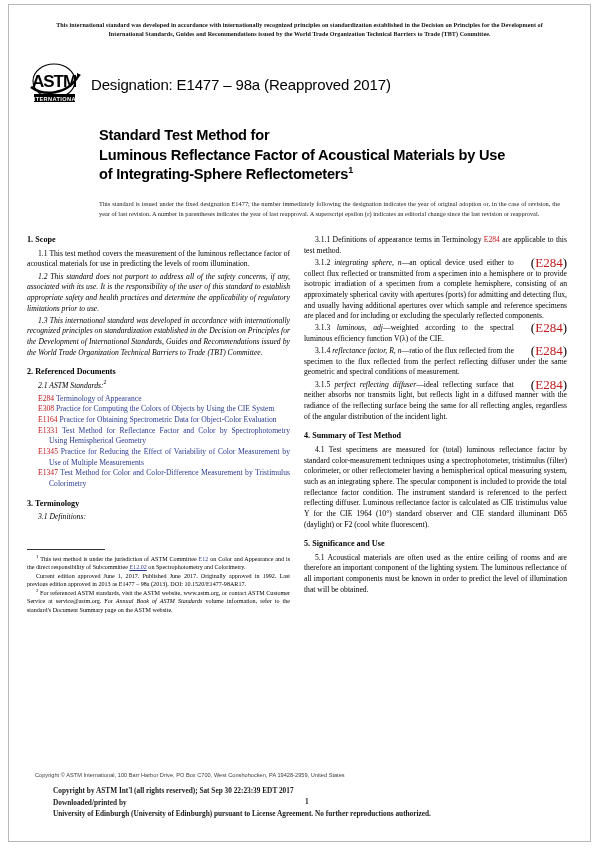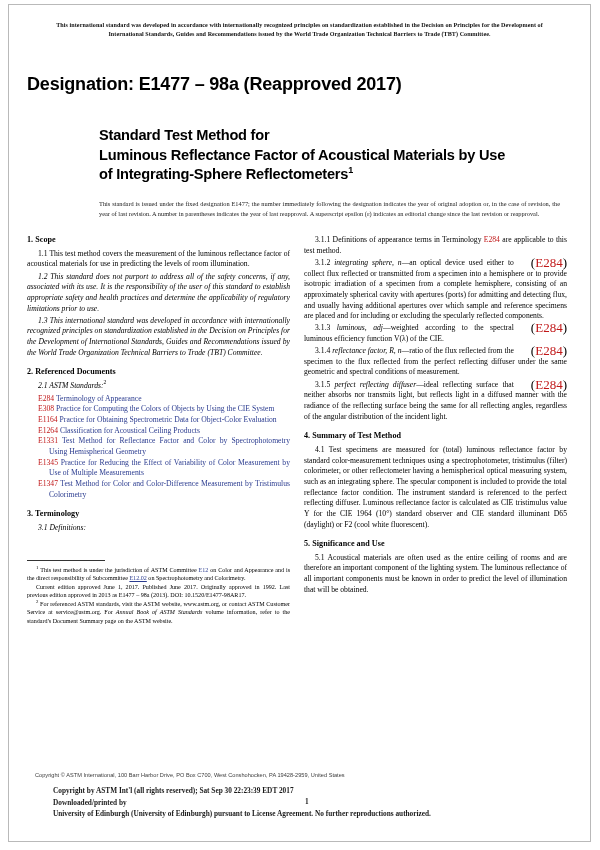--- a/index.html
+++ b/index.html
@@ -52,23 +52,23 @@
   }
   .logo {
     width: 56px;
     height: 46px;
     position: relative;
     flex: 0 0 auto;
   }
   .logo svg { display: block; }
   .desig-text {
     font-family: "Liberation Sans", "DejaVu Sans", sans-serif;
-    font-weight: bold;
-    font-size: 18px;
-    margin-left: 0;
+    font-weight: normal;
+    font-size: 15px;
+    margin-left: 8px;
     white-space: nowrap;
     letter-spacing: -0.01em;
   }
 
   
   .title-block {
     margin-top: 19px;
     margin-left: 72px;
     font-family: "Liberation Sans", "DejaVu Sans", sans-serif;
     font-weight: bold;
@@ -200,20 +200,34 @@
 </style>
 </head>
 <body>
 
 <div class="page">
   <div class="inner">
 
     <div class="tbt">This international standard was developed in accordance with internationally recognized principles on standardization established in the Decision on Principles for the Development of International Standards, Guides and Recommendations issued by the World Trade Organization Technical Barriers to Trade (TBT) Committee.</div>
 
     <div class="desig-row">
+      <div class="logo">
+        <svg width="56" height="46" viewBox="0 0 56 46" xmlns="http://www.w3.org/2000/svg">
+          <g fill="none" stroke="#000" stroke-width="1.1">
+            <ellipse cx="27" cy="20" rx="21" ry="17"></ellipse>
+          </g>
+          <g fill="#000" font-family="Liberation Sans, sans-serif" font-weight="bold">
+            <text x="27" y="26" font-size="17" text-anchor="middle" letter-spacing="-1">ASTM</text>
+          </g>
+          <path d="M4 26 C16 35, 40 35, 52 14" stroke="#000" stroke-width="2.4" fill="none"></path>
+          <path d="M50 12 L54 14 L50 17 Z" fill="#000"></path>
+          <rect x="7" y="33" width="41" height="8" fill="#000"></rect>
+          <text x="27.5" y="39.6" font-size="5.6" text-anchor="middle" fill="#fff" font-family="Liberation Sans, sans-serif" font-weight="bold" letter-spacing="0.4">INTERNATIONAL</text>
+        </svg>
+      </div>
       <div class="desig-text">Designation: E1477 – 98a (Reapproved 2017)</div>
     </div>
 
     <div class="title-block">
       <div>Standard Test Method for</div>
       <div>Luminous Reflectance Factor of Acoustical Materials by Use</div>
       <div><span>of Integrating-Sphere Reflectometers</span><sup>1</sup></div>
     </div>
 
     <div class="issued">This standard is issued under the fixed designation E1477; the number immediately following the designation indicates the year of original adoption or, in the case of revision, the year of last revision. A number in parentheses indicates the year of last reapproval. A superscript epsilon (ε) indicates an editorial change since the last revision or reapproval.</div>
@@ -227,21 +241,20 @@
         <p class="para ital">1.2 This standard does not purport to address all of the safety concerns, if any, associated with its use. It is the responsibility of the user of this standard to establish appropriate safety and health practices and determine the applicability of regulatory limitations prior to use.</p>
         <p class="para ital">1.3 This international standard was developed in accordance with internationally recognized principles on standardization established in the Decision on Principles for the Development of International Standards, Guides and Recommendations issued by the World Trade Organization Technical Barriers to Trade (TBT) Committee.</p>
 
         <h2 class="sec">2.  Referenced Documents</h2>
         <p class="subhead"><span>2.1  ASTM Standards:</span><sup>2</sup></p>
 
         <div class="ref-list">
           <p class="ref-item"><span class="ref-id">E284</span> <span>Terminology of Appearance</span></p>
           <p class="ref-item"><span class="ref-id">E308</span> <span>Practice for Computing the Colors of Objects by Using the CIE System</span></p>
           <p class="ref-item"><span class="ref-id">E1164</span> <span>Practice for Obtaining Spectrometric Data for Object-Color Evaluation</span></p>
-          <p class="ref-item"><span class="ref-id">E1264</span> <span>Classification for Acoustical Ceiling Products</span></p>
           <p class="ref-item"><span class="ref-id">E1331</span> <span>Test Method for Reflectance Factor and Color by Spectrophotometry Using Hemispherical Geometry</span></p>
           <p class="ref-item"><span class="ref-id">E1345</span> <span>Practice for Reducing the Effect of Variability of Color Measurement by Use of Multiple Measurements</span></p>
           <p class="ref-item"><span class="ref-id">E1347</span> <span>Test Method for Color and Color-Difference Measurement by Tristimulus Colorimetry</span></p>
         </div>
 
         <h2 class="sec">3.  Terminology</h2>
         <p class="subhead">3.1  Definitions:</p>
 
         <div class="fn-rule"></div>
         <p class="fn"><sup>1</sup> <span>This test method is under the jurisdiction of ASTM Committee </span><span class="lnk">E12</span><span> on Color and Appearance and is the direct responsibility of Subcommittee </span><span class="lnk-u">E12.02</span><span> on Spectrophotometry and Colorimetry.</span></p>

